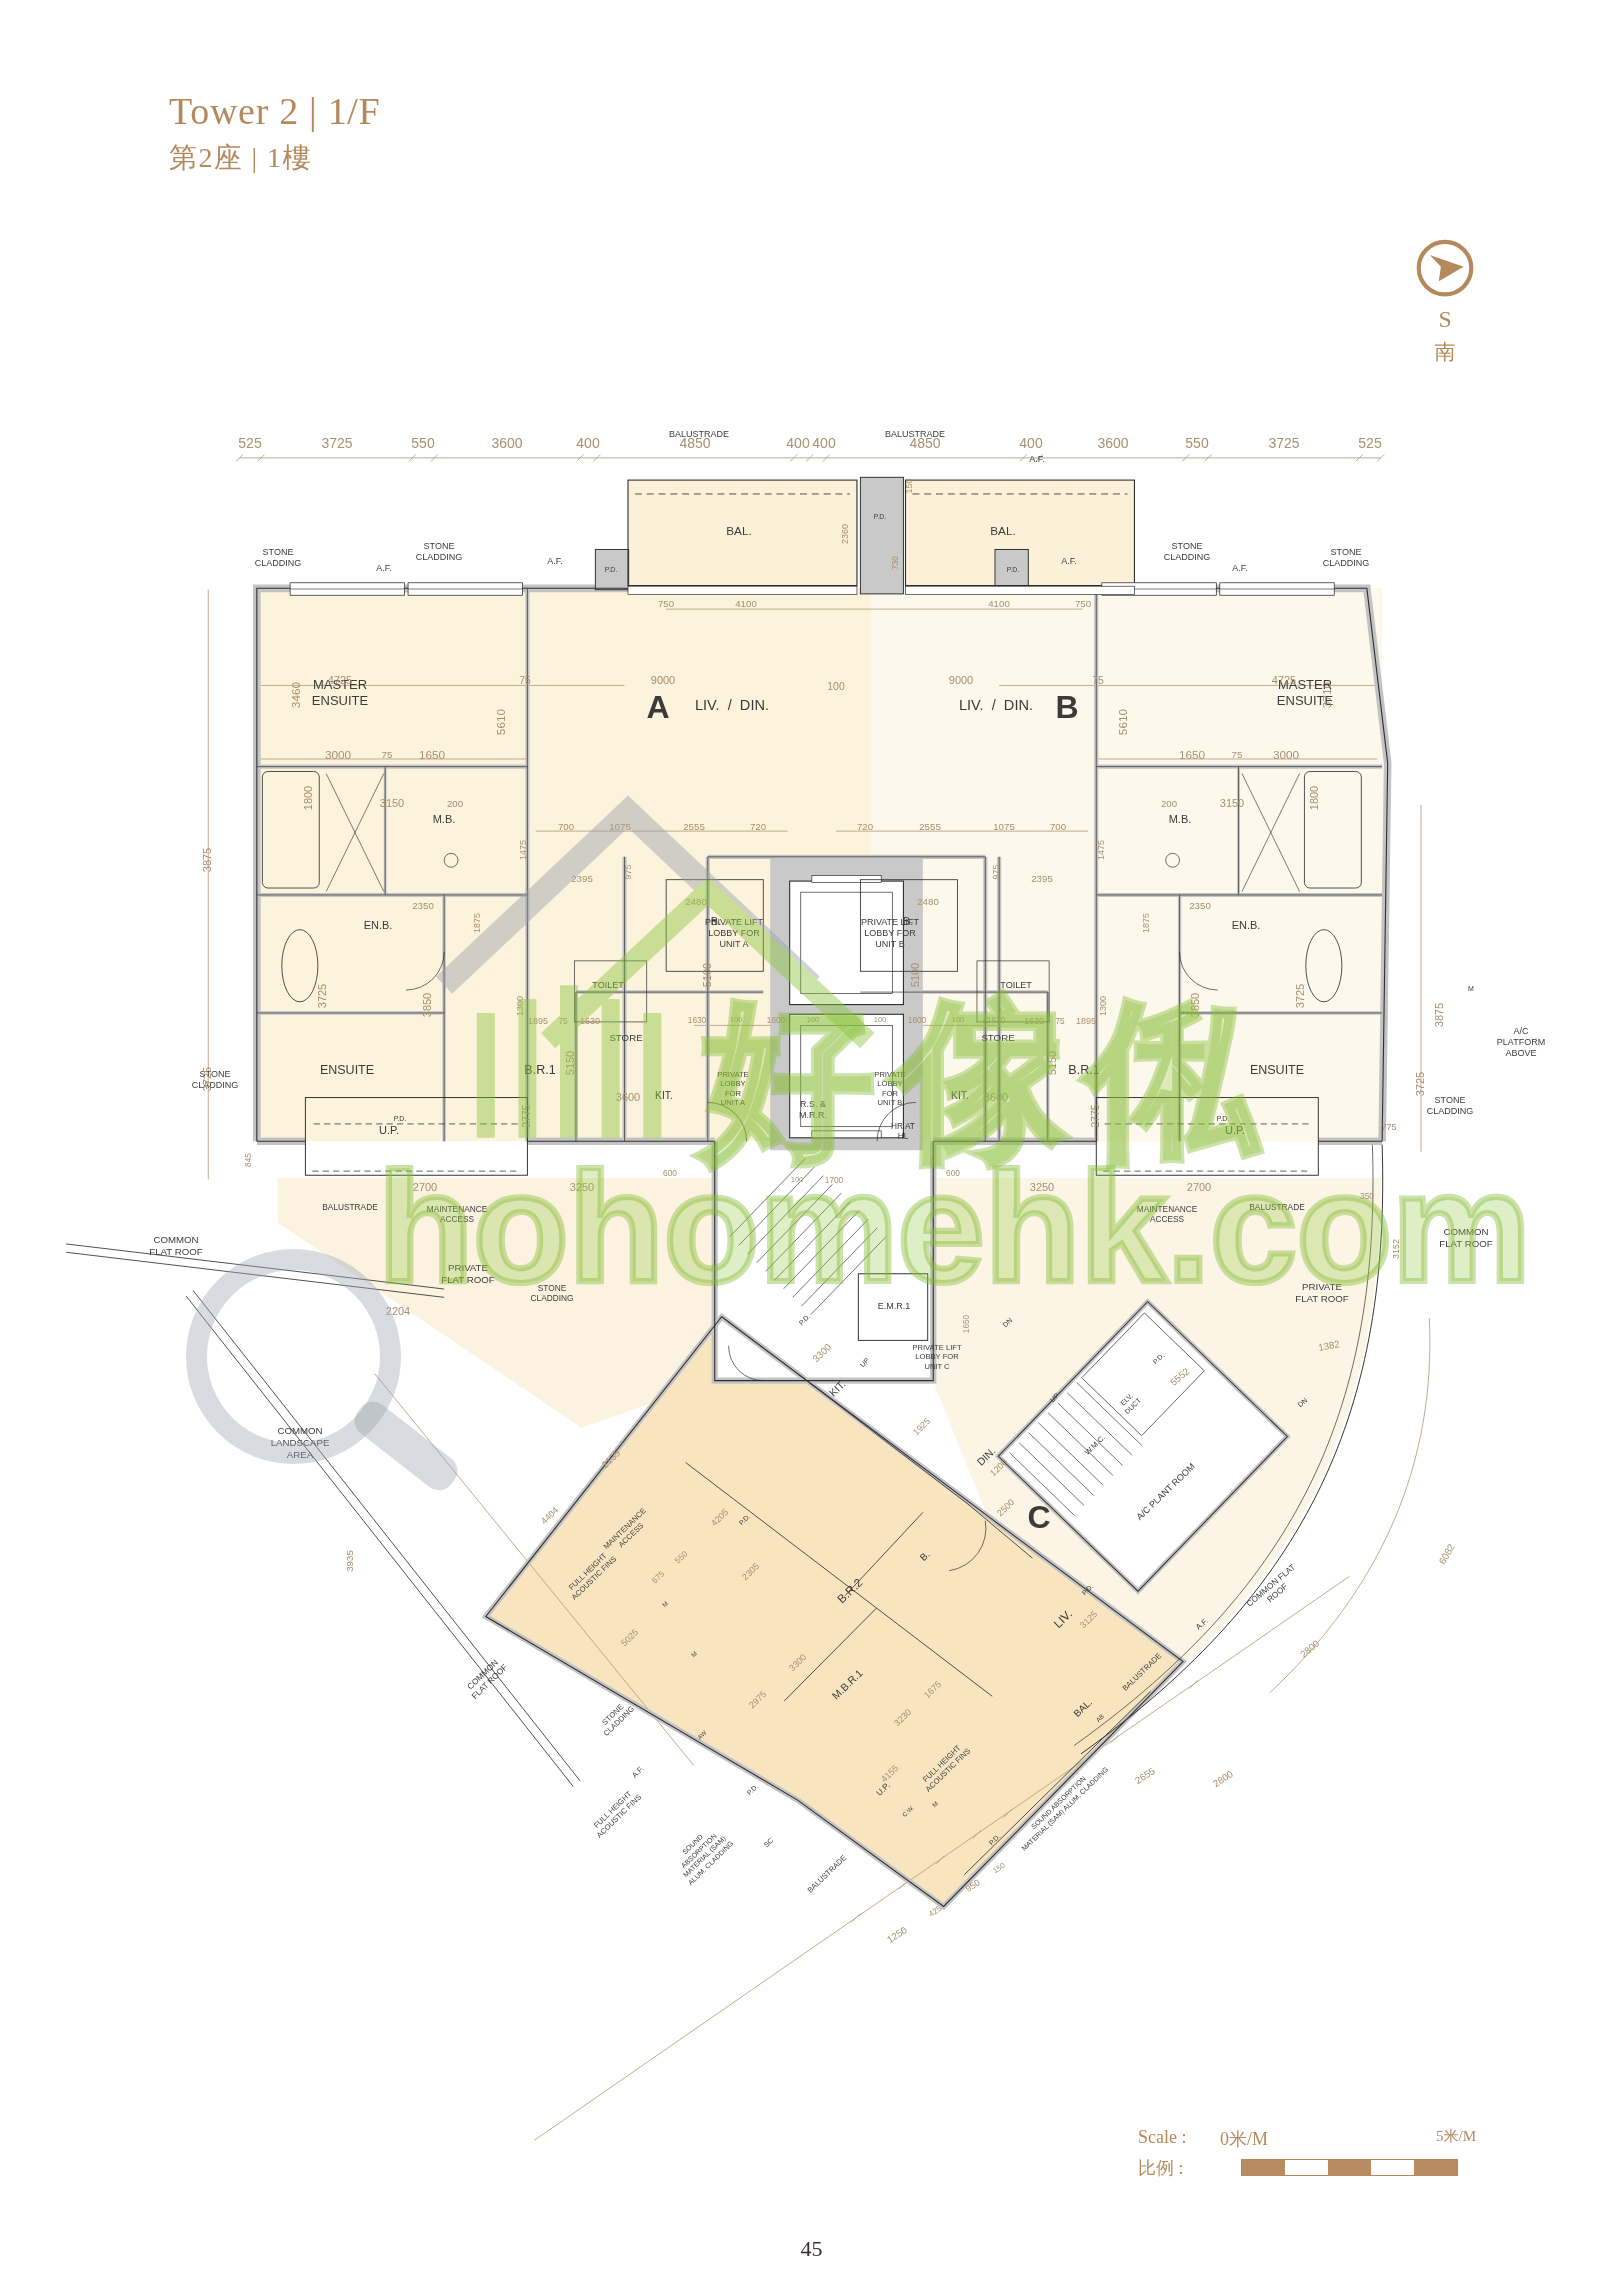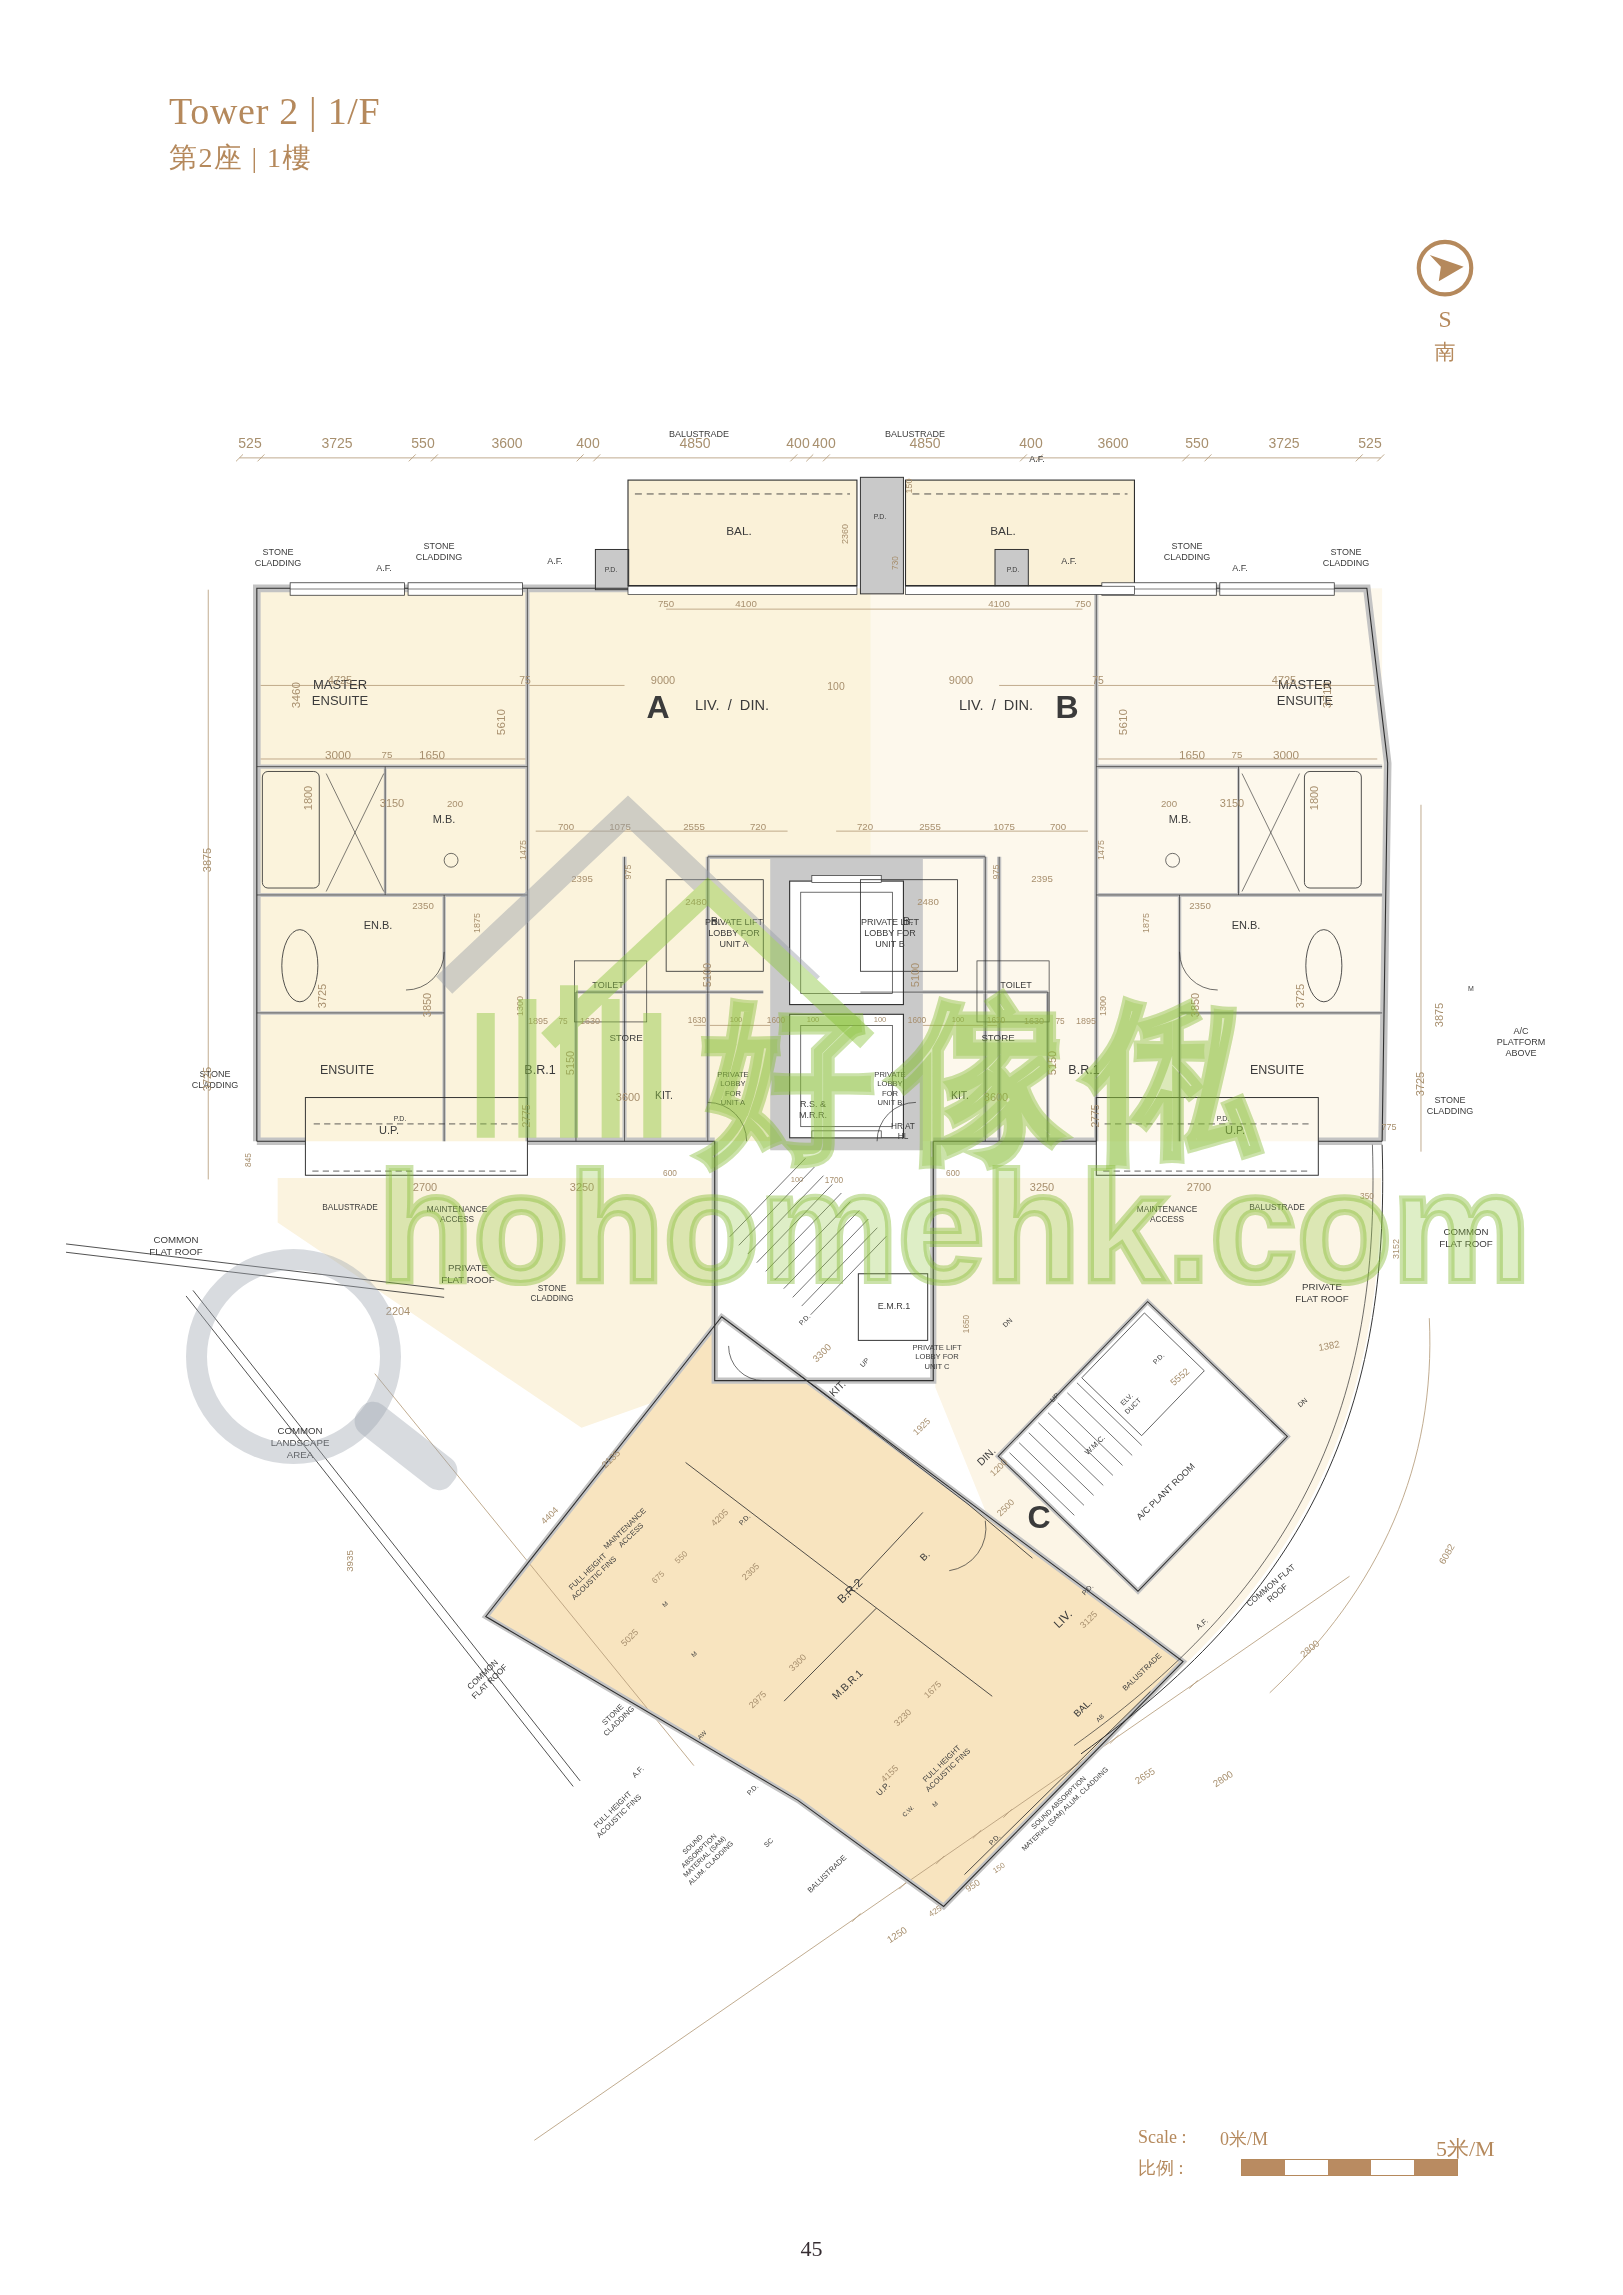--- a/index.html
+++ b/index.html
@@ -24,21 +24,21 @@
            -webkit-text-stroke:6.2px rgba(130,185,50,0.42);white-space:nowrap;}
   #wm-zh{left:701px;top:965px;font-size:173px;letter-spacing:19.4px;}
   #wm-domain{left:378px;top:1138px;font-size:156px;letter-spacing:0px;}
   #wm-lens{position:absolute;left:186px;top:1249px;width:173px;height:173px;border:21px solid rgba(158,166,176,0.40);border-radius:50%;}
   #wm-lens-handle{position:absolute;left:347px;top:1428px;width:118px;height:36px;background:rgba(158,166,176,0.40);border-radius:15.3px;transform:rotate(38deg);}
   
   #scalebar{position:absolute;left:1138px;top:2120px;width:389px;height:62px;color:#b5895c;font-family:"Liberation Serif",serif;}
   #scale-en{position:absolute;left:0;top:7px;font-size:18px;}
   #scale-zh{position:absolute;left:0;top:36px;font-size:18px;}
   #scale-start{position:absolute;left:82px;top:7px;font-size:18px;}
-  #scale-end{position:absolute;left:298px;top:14px;font-size:22px;}
+  #scale-end{position:absolute;left:298px;top:7px;font-size:15px;}
   #bar{position:absolute;left:103px;top:39px;width:215px;height:15.3px;display:flex;border:0.7px solid #b5895c;}
   #bar div{flex:1;}
   .seg-a{background:#b98b61;} .seg-b{background:#ffffff;}
   
   #page-number{position:absolute;left:0;top:2236px;width:1623px;text-align:center;font-family:"Liberation Serif",serif;font-size:22px;color:#352c31;}
 </style>
 </head>
 <body>
 
 <div id="page">

